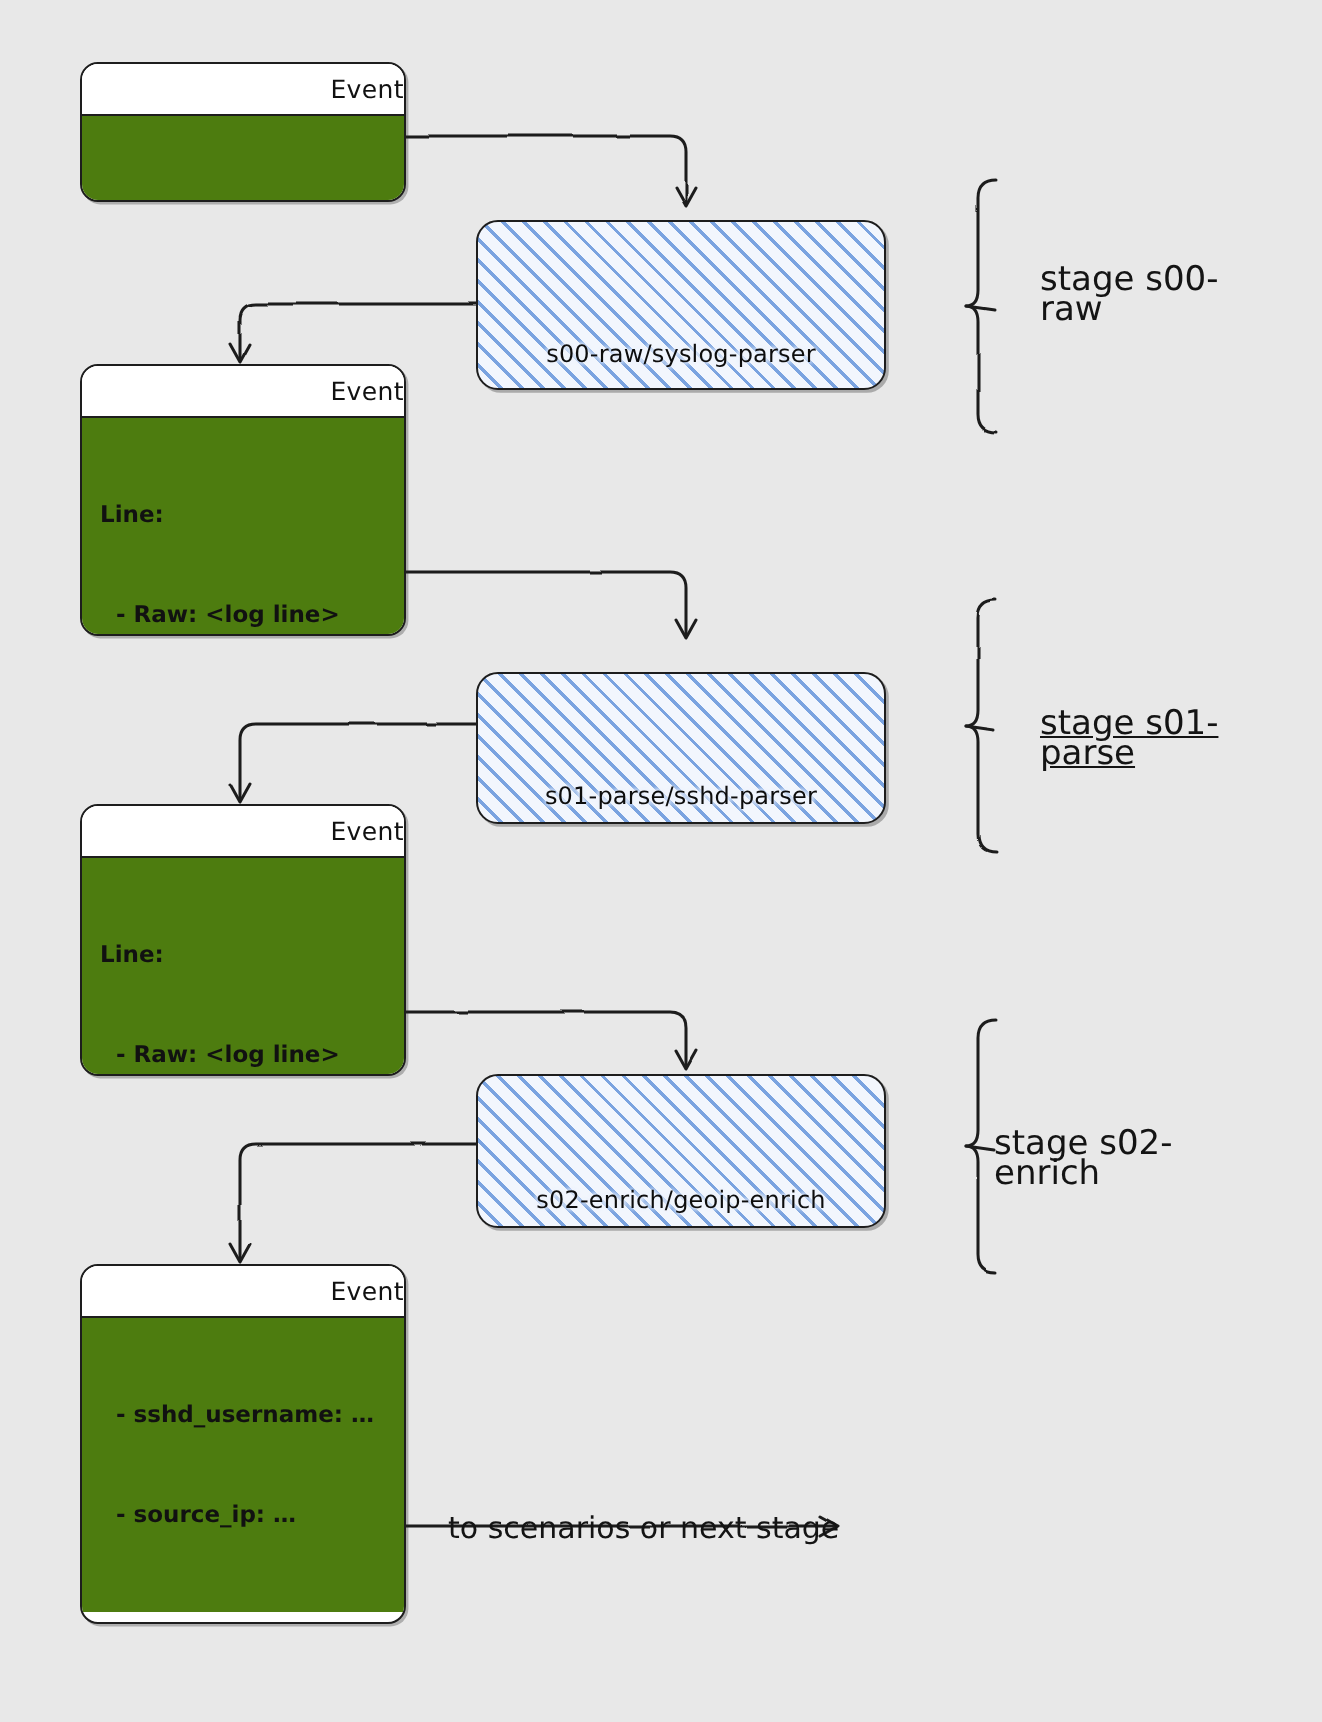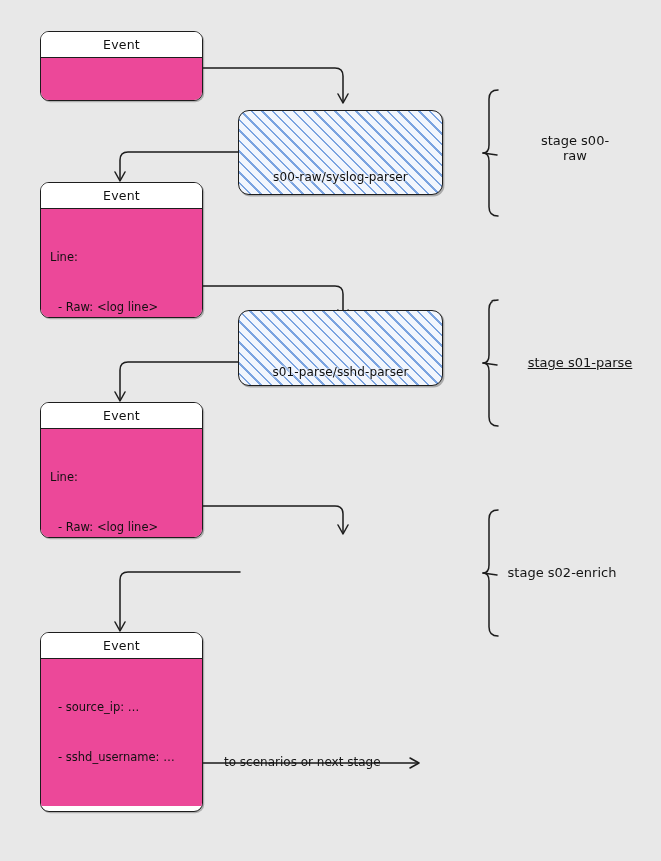--- a/index.html
+++ b/index.html
@@ -28,34 +28,35 @@
     border: 1.6px solid #1d1d1d;
     border-radius: 9px;
     background: #ffffff;
     overflow: hidden;
     z-index: 3;
     box-shadow: 1.2px 1.2px 0 rgba(40,40,40,0.30);
   }
   .event-title {
     height: 25px;
     line-height: 25px;
-    text-align: center;
+    text-align: right;
     font-size: 12.5px;
     color: #111111;
     background: #ffffff;
     border-bottom: 1.6px solid #1d1d1d;
     letter-spacing: .2px;
   }
   .event-section {
-    background: #ec4899;
+    background: #4d7c0f;
     padding: 7px 0 8px 9px;
     font-size: 11.5px;
     line-height: 16.5px;
     color: #111111;
     white-space: pre;
+    font-weight: bold;
   }
   .sect-head { display: block; }
   .sect-item { display: block; padding-left: 8px; }
 
   
   .proc-box {
     position: absolute;
     box-sizing: border-box;
     border: 1.8px solid #1d1d1d;
     border-radius: 11px;
@@ -75,30 +76,29 @@
     color: #0d0d0d;
     text-align: center;
     letter-spacing: .1px;
     text-shadow:
        0 0 3px #eef3fc, 0 0 3px #eef3fc, 0 0 2px #eef3fc, 0 0 2px #eef3fc;
     margin-top: 48px;
   }
   
   .stage-label {
     position: absolute;
-    font-size: 13px;
+    font-size: 17px;
     line-height: 15px;
     color: #141414;
-    text-align: center;
     z-index: 4;
   }
   
   .edge-caption {
     position: absolute;
-    font-size: 12px;
+    font-size: 15px;
     color: #141414;
     z-index: 4;
     white-space: nowrap;
   }
 </style>
 </head>
 <body>
 
 <div id="canvas">
 
@@ -154,39 +154,42 @@
 
   <div class="event-box" style="left:40px; top:182px; width:163px; height:136px;">
     <div class="event-title">Event</div>
     <div class="event-section">
       <span class="sect-head">Line:</span>
       <span class="sect-item">- Raw: &lt;log line&gt;</span>
     </div>
 
   </div>
 
-  <div class="proc-box" style="left:238px; top:310px; width:205px; height:76px;">
+  <div class="proc-box" style="left:238px; top:336px; width:205px; height:76px;">
     <span class="proc-label">s01-parse/sshd-parser</span>
   </div>
 
   <div class="event-box" style="left:40px; top:402px; width:163px; height:136px;">
     <div class="event-title">Event</div>
     <div class="event-section">
       <span class="sect-head">Line:</span>
       <span class="sect-item">- Raw: &lt;log line&gt;</span>
     </div>
 
   </div>
 
+  <div class="proc-box" style="left:238px; top:537px; width:205px; height:77px;">
+    <span class="proc-label">s02-enrich/geoip-enrich</span>
+  </div>
 
   <div class="event-box" style="left:40px; top:632px; width:163px; height:180px;">
     <div class="event-title">Event</div>
     <div class="event-section">
+      <span class="sect-item">- sshd_username: …</span>
       <span class="sect-item">- source_ip: …</span>
-      <span class="sect-item">- sshd_username: …</span>
     </div>
 
   </div>
 
   <div class="stage-label" style="left:520px; top:133px; width:110px;">
     <span>stage s00-</span><br>
     <span>raw</span>
   </div>
 
   <div class="stage-label" style="left:520px; top:355px; width:120px;text-decoration:underline;">

